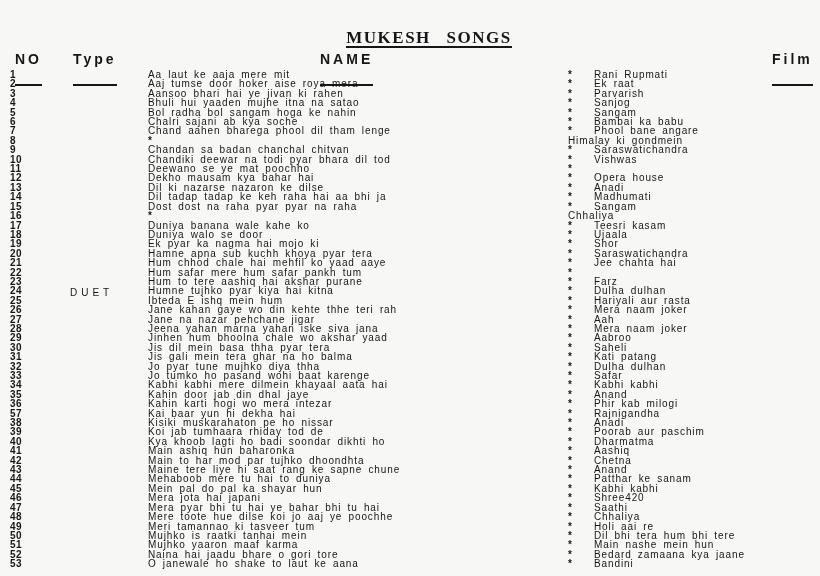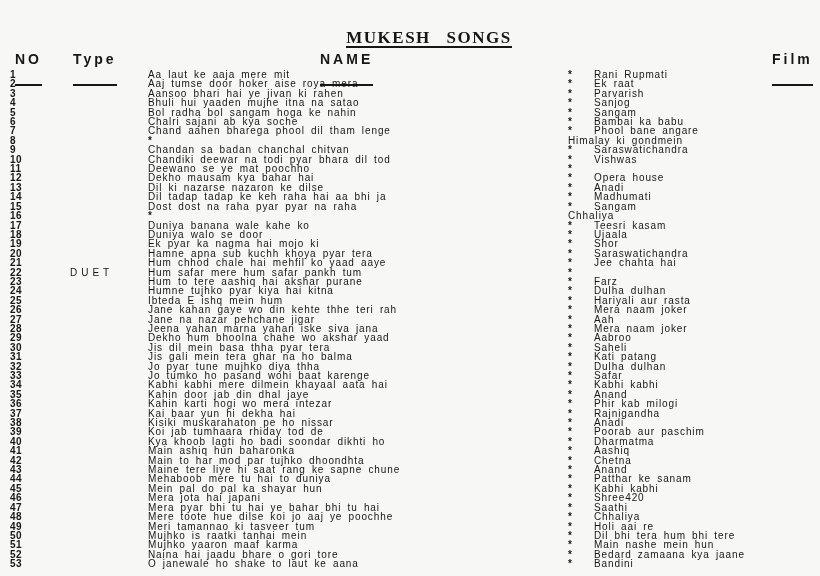--- a/index.html
+++ b/index.html
@@ -70,20 +70,21 @@
     letter-spacing: 0.9px;
     word-spacing: 2.5px;
     white-space: nowrap;
   }
   .c-no {
     font-weight: bold;
     letter-spacing: 0.5px;
   }
   .c-type {
     letter-spacing: 4px;
+    margin-top: 20px;
   }
   .c-star {
     font-weight: bold;
   }
 </style>
 </head>
 <body>
 
 <div class="page">
 
@@ -313,21 +314,21 @@
       <span class="c-no">28</span>
       <span class="c-type"></span>
       <span class="c-name">Jeena yahan marna yahan iske siva jana</span>
       <span class="c-star">*</span>
       <span class="c-film">Mera naam joker</span>
     </div>
 
     <div class="row">
       <span class="c-no">29</span>
       <span class="c-type"></span>
-      <span class="c-name">Dekho hum bhoolna chahe wo akshar yaad</span>
+      <span class="c-name">Jinhen hum bhoolna chale wo akshar yaad</span>
       <span class="c-star">*</span>
       <span class="c-film">Aabroo</span>
     </div>
 
     <div class="row">
       <span class="c-no">30</span>
       <span class="c-type"></span>
       <span class="c-name">Jis dil mein basa thha pyar tera</span>
       <span class="c-star">*</span>
       <span class="c-film">Saheli</span>
@@ -375,21 +376,21 @@
 
     <div class="row">
       <span class="c-no">36</span>
       <span class="c-type"></span>
       <span class="c-name">Kahin karti hogi wo mera intezar</span>
       <span class="c-star">*</span>
       <span class="c-film">Phir kab milogi</span>
     </div>
 
     <div class="row">
-      <span class="c-no">37</span>
+      <span class="c-no">57</span>
       <span class="c-type"></span>
       <span class="c-name">Kai baar yun hi dekha hai</span>
       <span class="c-star">*</span>
       <span class="c-film">Rajnigandha</span>
     </div>
 
     <div class="row">
       <span class="c-no">38</span>
       <span class="c-type"></span>
       <span class="c-name">Kisiki muskarahaton pe ho nissar</span>

